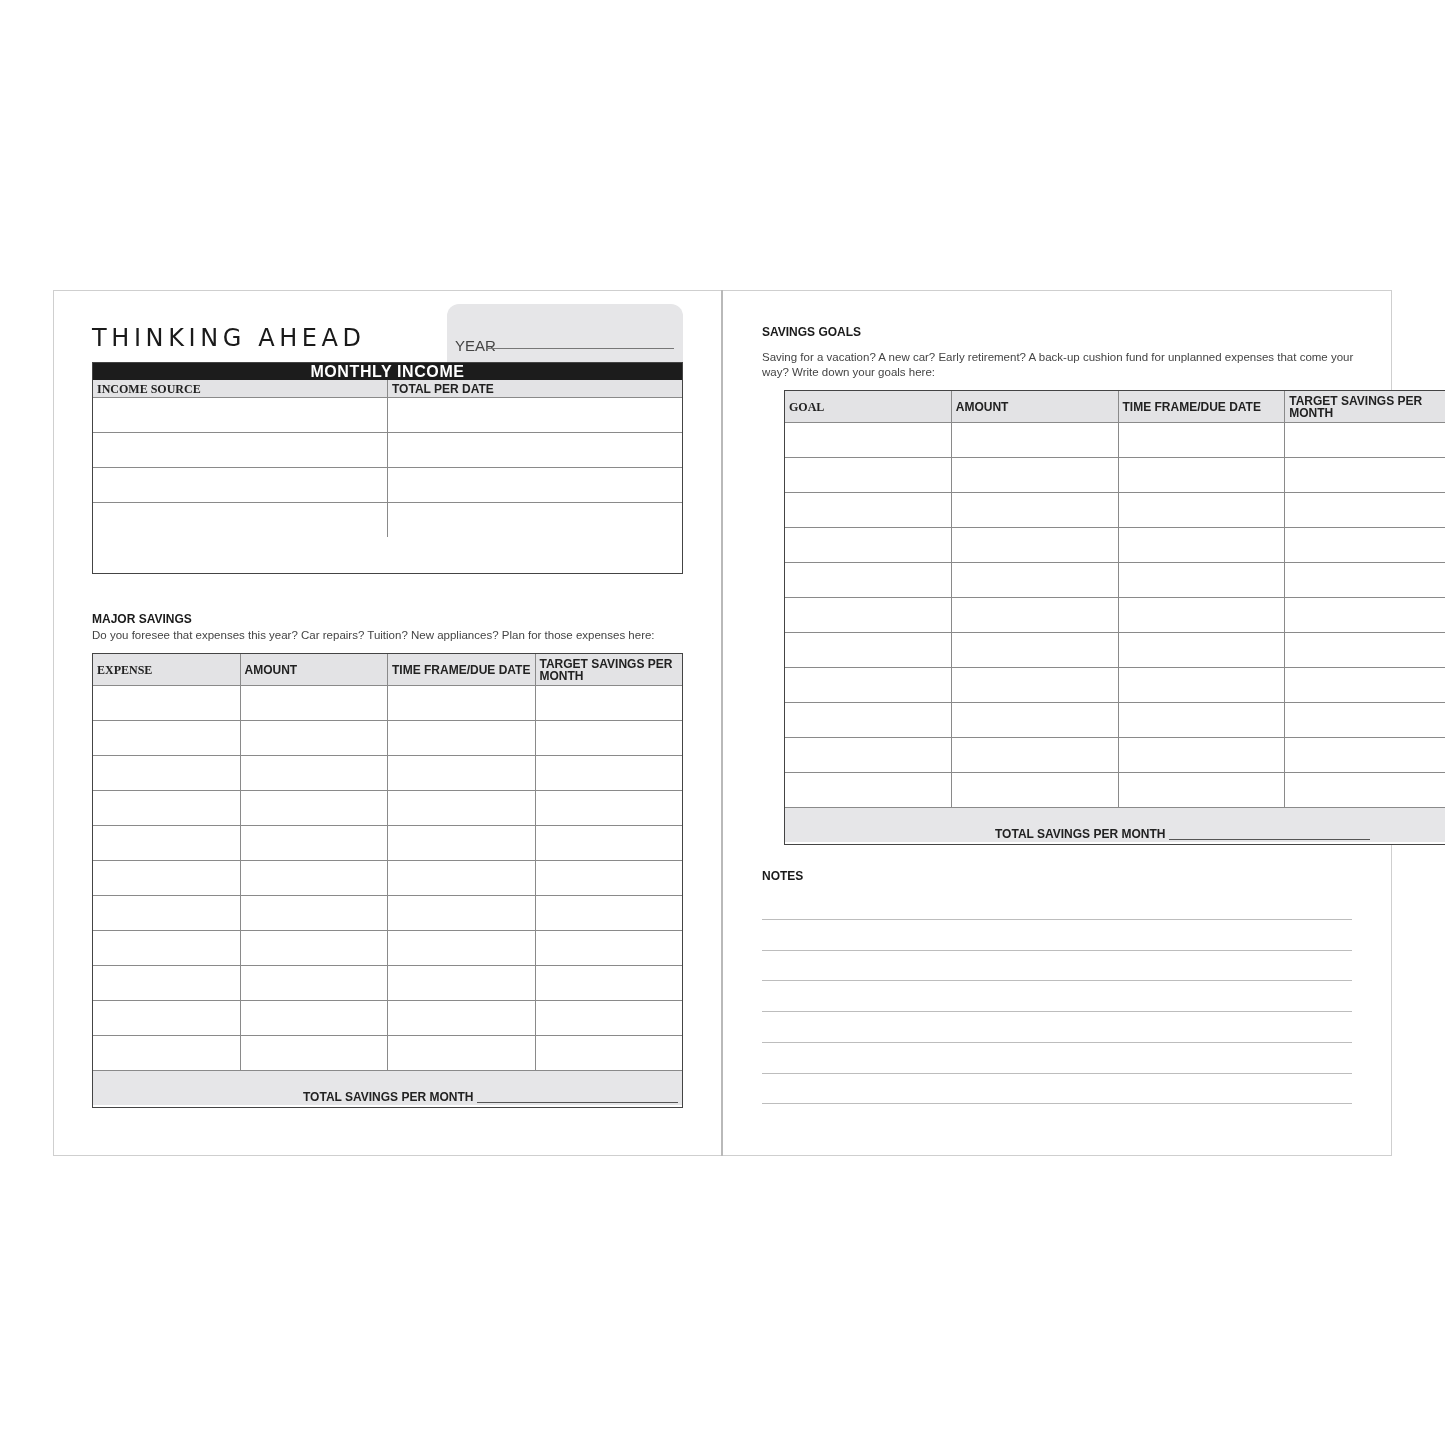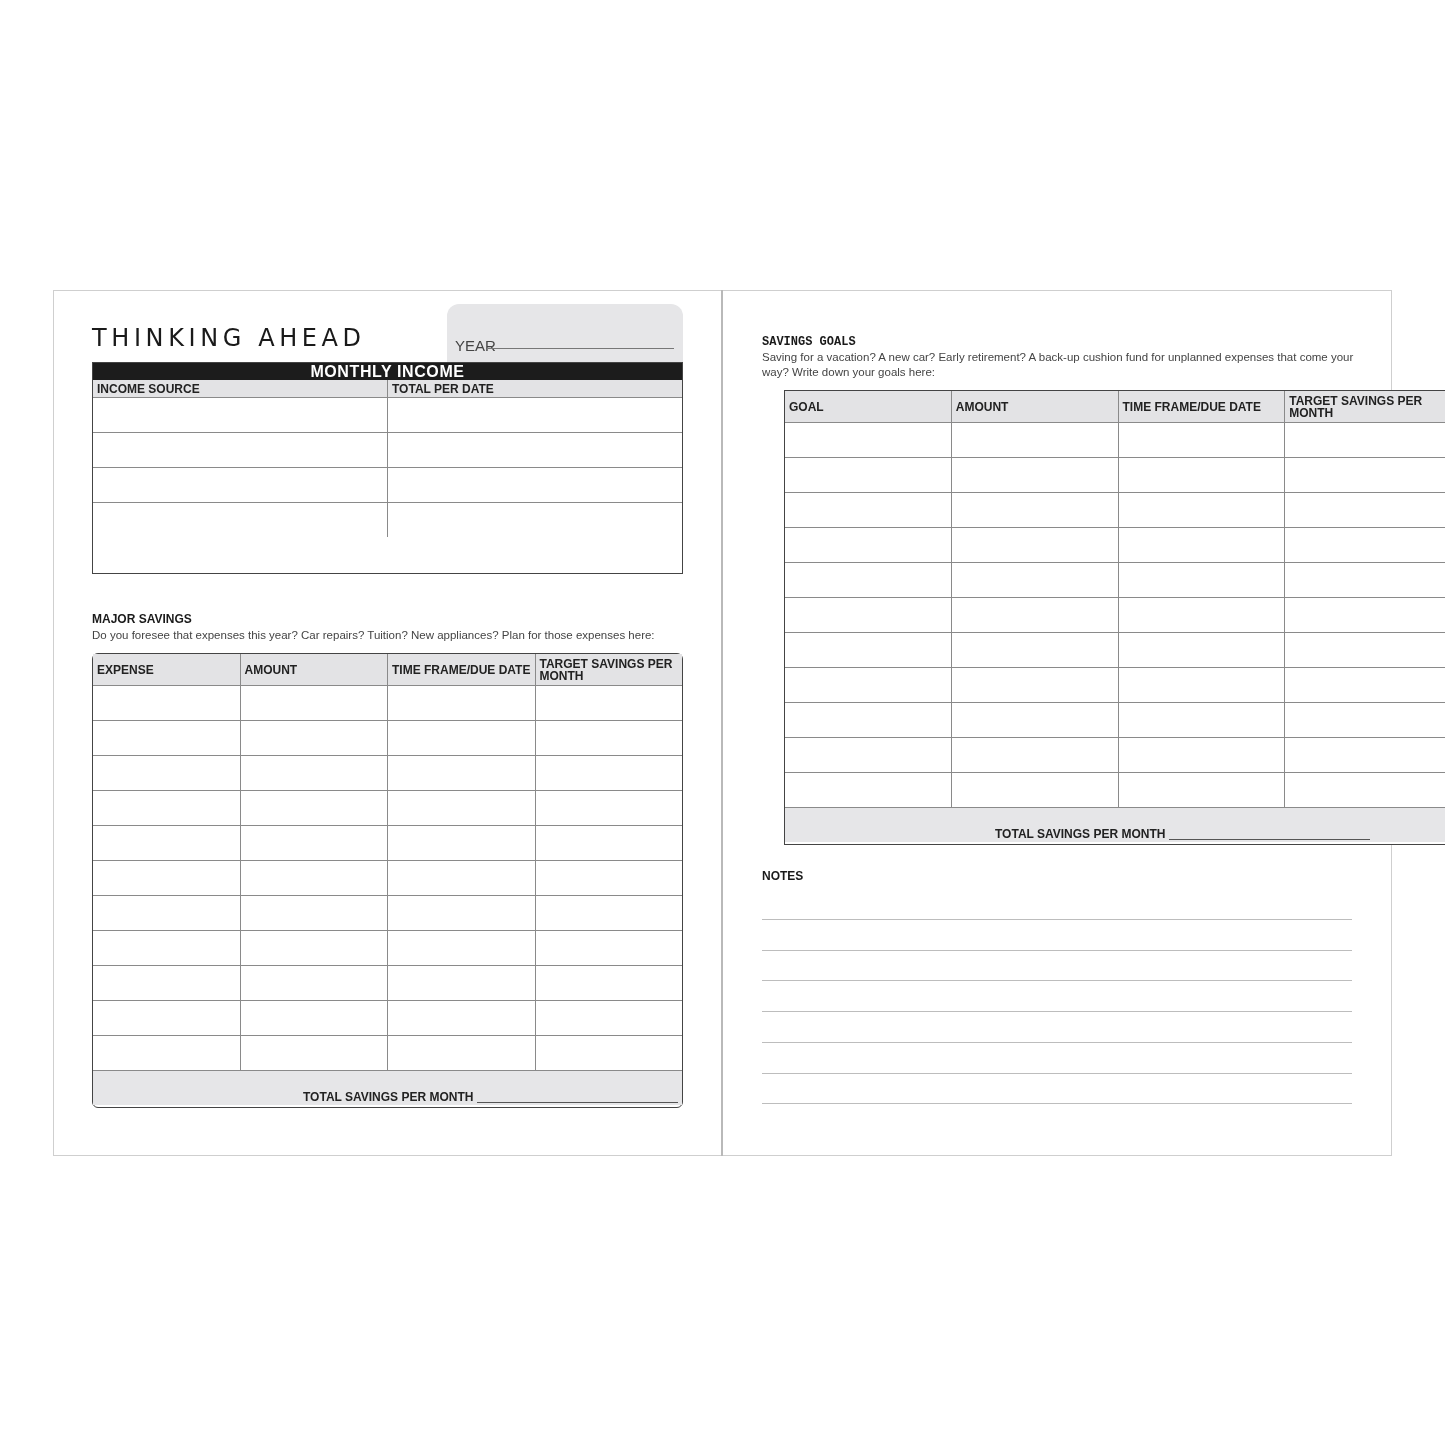--- a/index.html
+++ b/index.html
@@ -36,21 +36,21 @@
     .tbl {
       position: absolute; border: 1.5px solid #444; background: #fff;
     }
     .tbl .hdr-dark {
       height: 17px; background: #1c1c1c; color: #fff; font-size: 16px; font-weight: bold;
       letter-spacing: 0.6px; text-align: center; line-height: 17px;
     }
     .tbl .row { display: flex; border-top: 1px solid #8a8a8a; }
     .tbl .row:first-child { border-top: none; }
     .tbl .cell { flex: 1; border-left: 1px solid #8a8a8a; }
-    .tbl .cell:first-child { border-left: none; }
+    .tbl .cell:first-child { border-left: none; font-family: Liberation Serif, serif; }
     .tbl .hdr-row { background: #e3e3e5; }
     .tbl .hdr-row .cell {
       font-size: 12px; font-weight: bold; color: #222; padding-left: 4px;
       display: flex; align-items: center; line-height: 12px;
     }
     .tbl .total-row {
       background: #e6e6e8; border-top: 1px solid #8a8a8a; position: relative;
     }
     .total-text {
       position: absolute; font-size: 12px; font-weight: bold; color: #222; white-space: nowrap;
@@ -97,21 +97,21 @@
       <div class="row" style="height: 35px; border-top: 1px solid rgb(138, 138, 138);">
         <div class="cell"></div>
         <div class="cell"></div>
       </div>
     </div>
 </div>
 
 <div class="sec-title" style="left:92px; top:612px;">MAJOR SAVINGS</div>
 <div class="sec-desc" style="left:92px; top:628px; width:600px;">Do you foresee that expenses this year? Car repairs? Tuition? New appliances? Plan for those expenses here:</div>
 
-<div class="tbl" style="left:92px; top:653px; width:591px; height:455px;border-radius:6px;">
+<div class="tbl" style="left:92px; top:653px; width:591px; height:455px;">
   <div class="row hdr-row" style="height:31px;">
     <div class="cell">EXPENSE</div>
     <div class="cell">AMOUNT</div>
     <div class="cell">TIME FRAME/DUE DATE</div>
     <div class="cell">TARGET SAVINGS PER MONTH</div>
   </div>
   <div id="expense-rows">
       <div class="row" style="height: 35px; border-top: 1px solid rgb(138, 138, 138);">
         <div class="cell"></div>
         <div class="cell"></div>
@@ -178,21 +178,21 @@
         <div class="cell"></div>
         <div class="cell"></div>
       </div>
     </div>
   <div class="total-row" style="height:35px;">
     <span class="total-text" style="left:210px; top:19px;">TOTAL SAVINGS PER MONTH</span>
     <span class="total-line" style="left:384px; top:31px; width:201px;"></span>
   </div>
 </div>
 
-<div class="sec-title" style="left:762px; top:335px;font-family:Liberation Mono, monospace;">SAVINGS GOALS</div>
+<div class="sec-title" style="left:762px; top:325px;">SAVINGS GOALS</div>
 <div class="sec-desc" style="left:762px; top:350px; width:600px;">Saving for a vacation? A new car? Early retirement? A back-up cushion fund for unplanned expenses that come your way? Write down your goals here:</div>
 
 <div class="tbl" style="left:784px; top:390px; width:668px; height:455px;">
   <div class="row hdr-row" style="height:31px;">
     <div class="cell">GOAL</div>
     <div class="cell">AMOUNT</div>
     <div class="cell">TIME FRAME/DUE DATE</div>
     <div class="cell">TARGET SAVINGS PER MONTH</div>
   </div>
   <div id="goal-rows">

